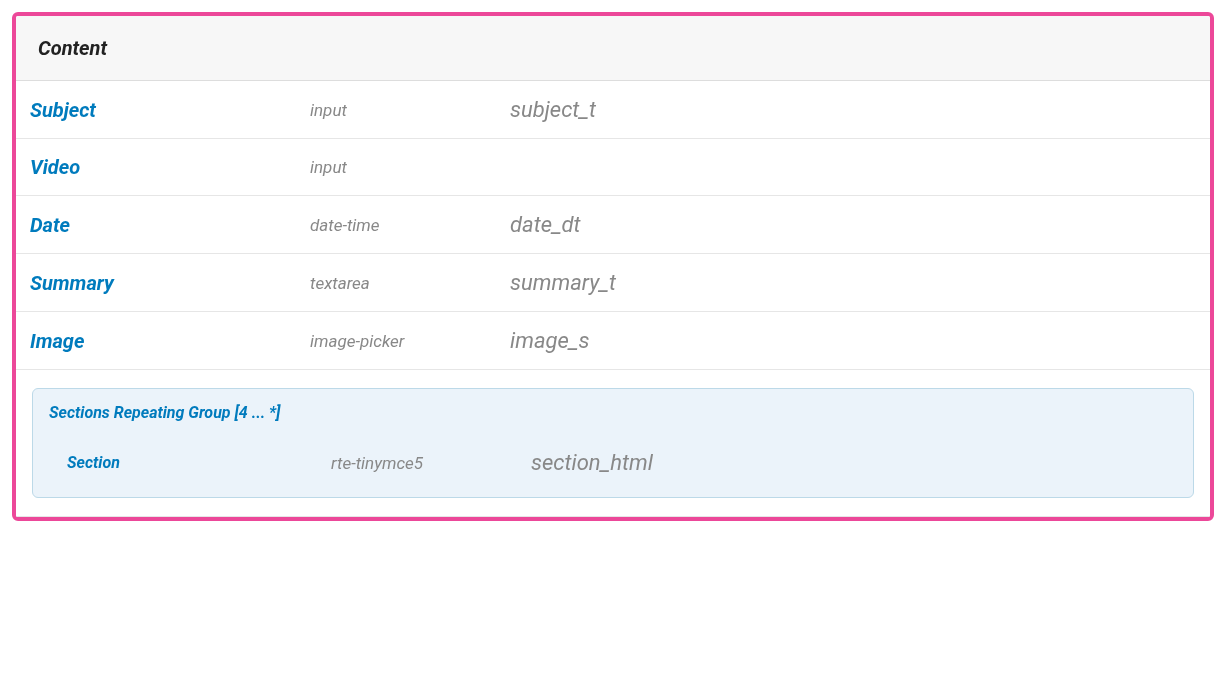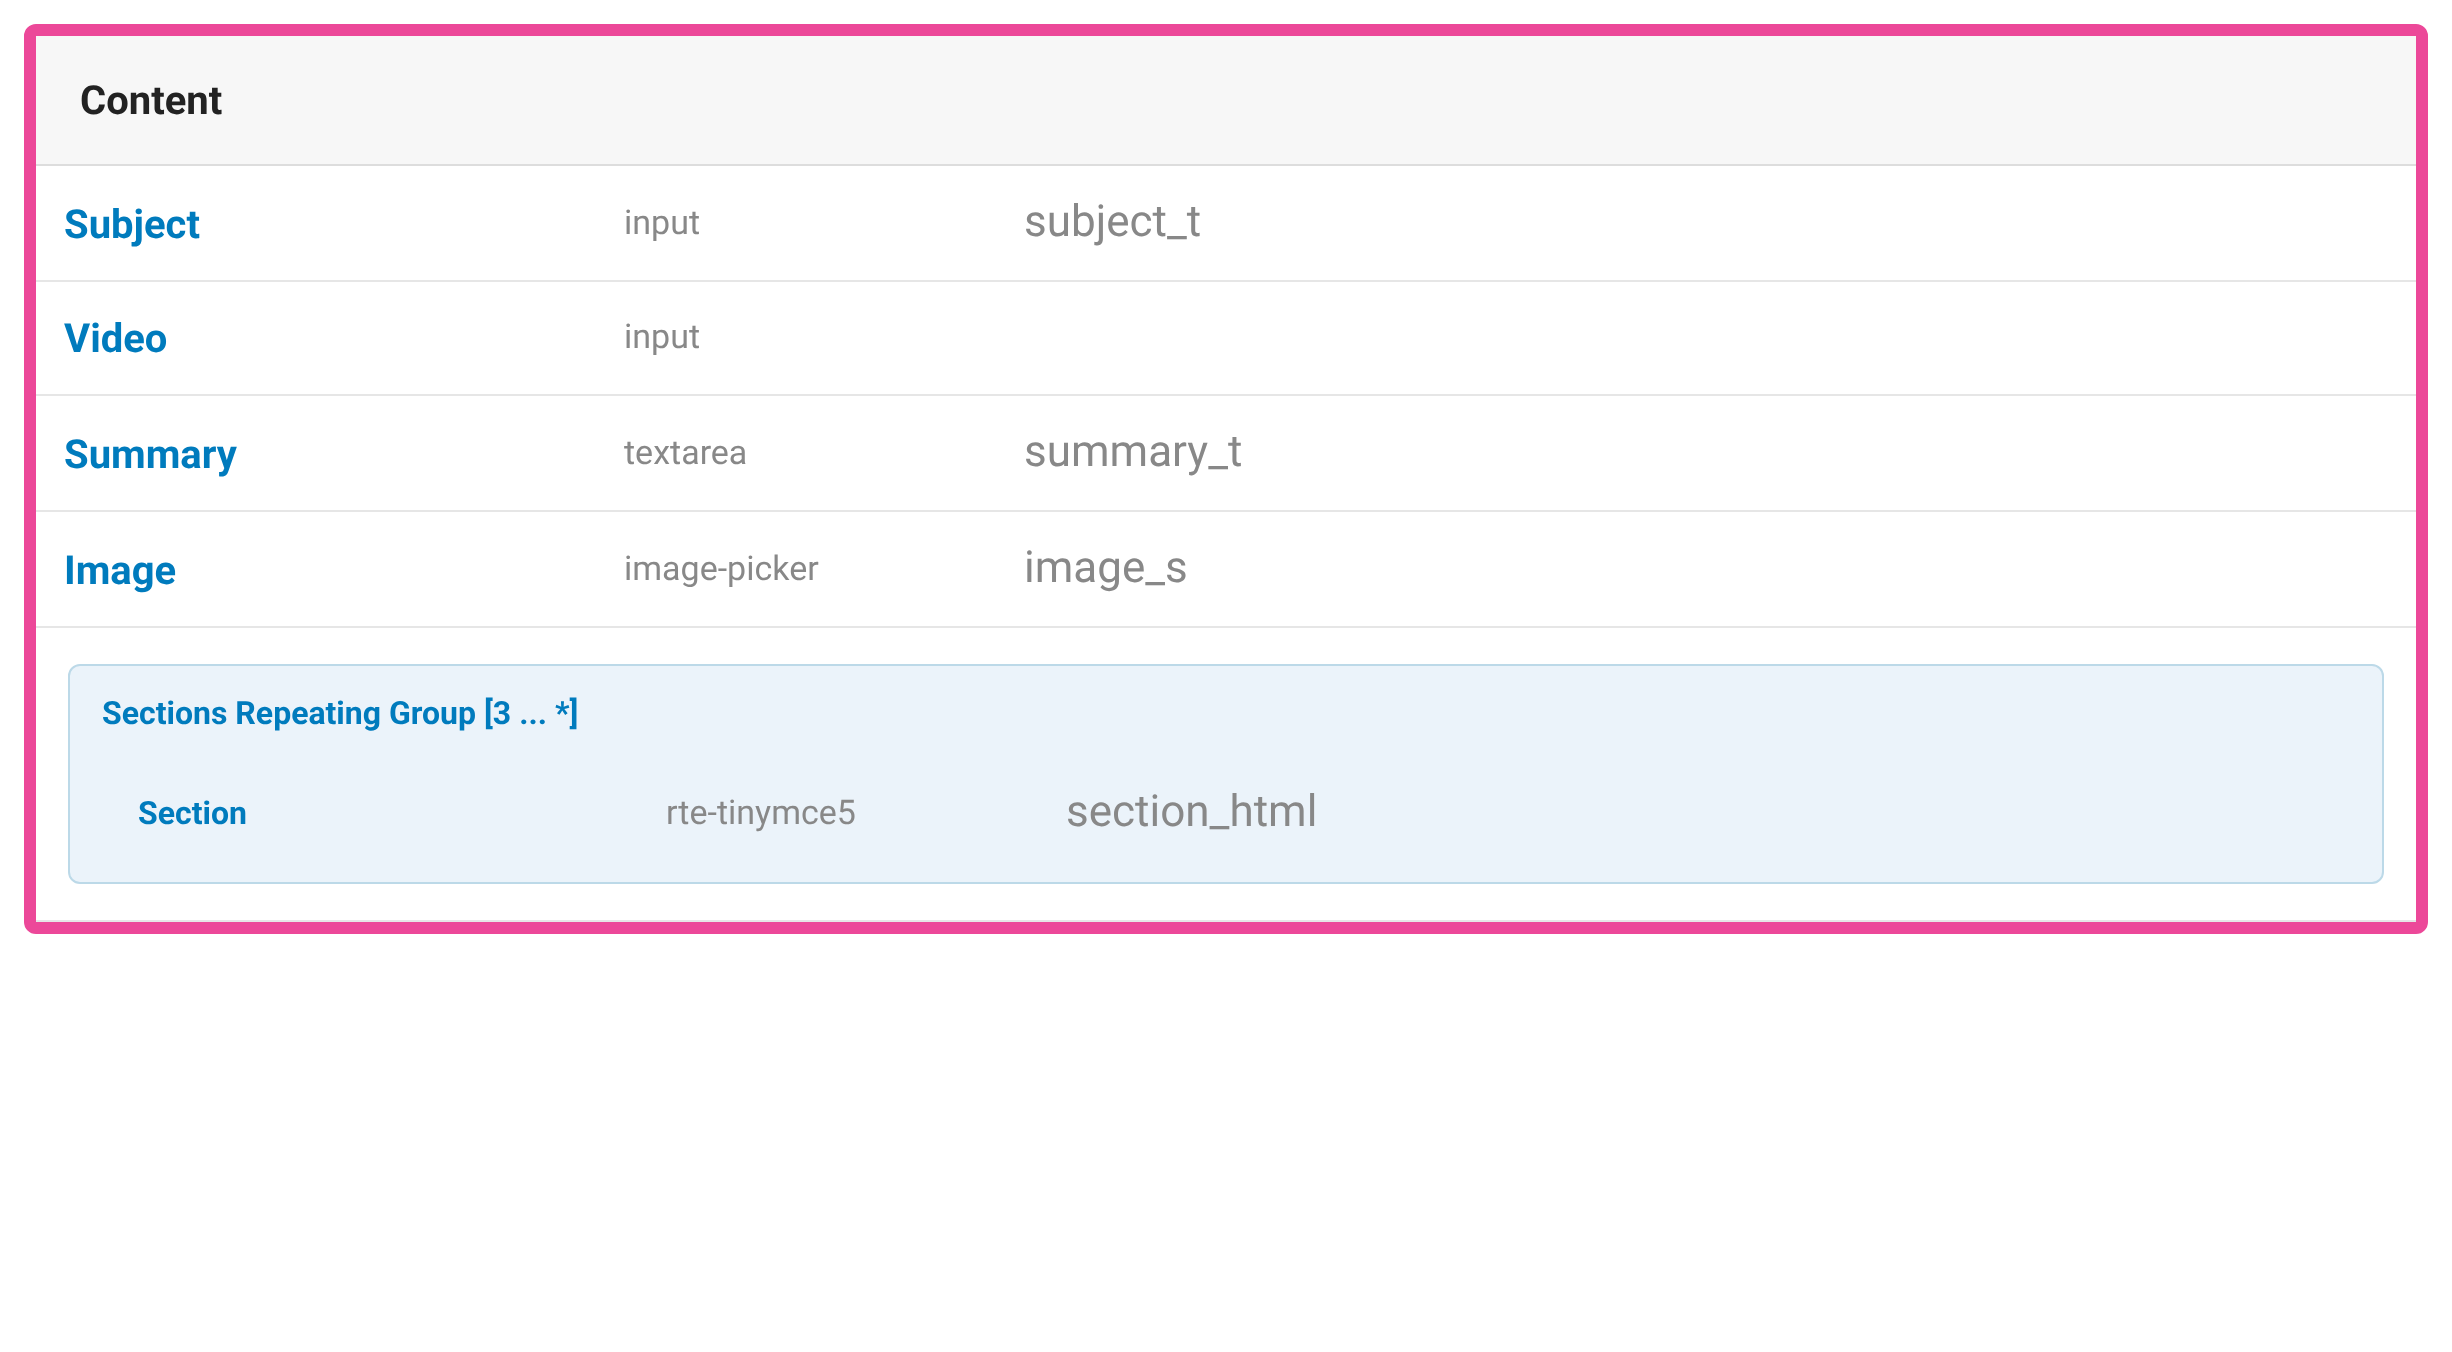--- a/index.html
+++ b/index.html
@@ -4,23 +4,24 @@
 <style>
   * { box-sizing: border-box; margin: 0; padding: 0; }
   body {
     font-family: -apple-system, BlinkMacSystemFont, "Segoe UI", Roboto, "Helvetica Neue", Arial, sans-serif;
     background: #fff;
     padding: 12px;
     font-size: 16px;
     color: #333;
   }
   .panel {
-    border: 6px solid #ec4899;
+    border: 4px solid #ec4899;
     border-radius: 6px;
     overflow: hidden;
+    font-style: italic;
   }
   .panel-header {
     background: #f7f7f7;
     border-bottom: 1px solid #ddd;
     padding: 20px 22px;
   }
   .panel-header h2 {
     font-size: 20px;
     font-weight: 700;
     color: #222;
@@ -118,36 +119,41 @@
     <div class="field-label">Subject</div>
     <div class="field-type">input</div>
     <div class="field-name">subject_t</div>
   </div>
 
   <div class="field-row">
     <div class="field-label">Video</div>
     <div class="field-type">input</div>
   </div>
 
+  <div class="field-row">
+    <div class="field-label">Date</div>
+    <div class="field-type">date-time</div>
+    <div class="field-name">date_dt</div>
+  </div>
 
   <div class="field-row">
     <div class="field-label">Summary</div>
     <div class="field-type">textarea</div>
     <div class="field-name">summary_t</div>
   </div>
 
   <div class="field-row">
     <div class="field-label">Image</div>
     <div class="field-type">image-picker</div>
     <div class="field-name">image_s</div>
   </div>
 
   <div class="group-wrap">
     <div class="group-box">
-      <div class="group-title">Sections Repeating Group [3 ... *]</div>
+      <div class="group-title">Sections Repeating Group [4 ... *]</div>
       <div class="group-row">
         <div class="field-label">Section</div>
         <div class="field-type">rte-tinymce5</div>
         <div class="field-name">section_html</div>
       </div>
     </div>
   </div>
 
 
 </div>

